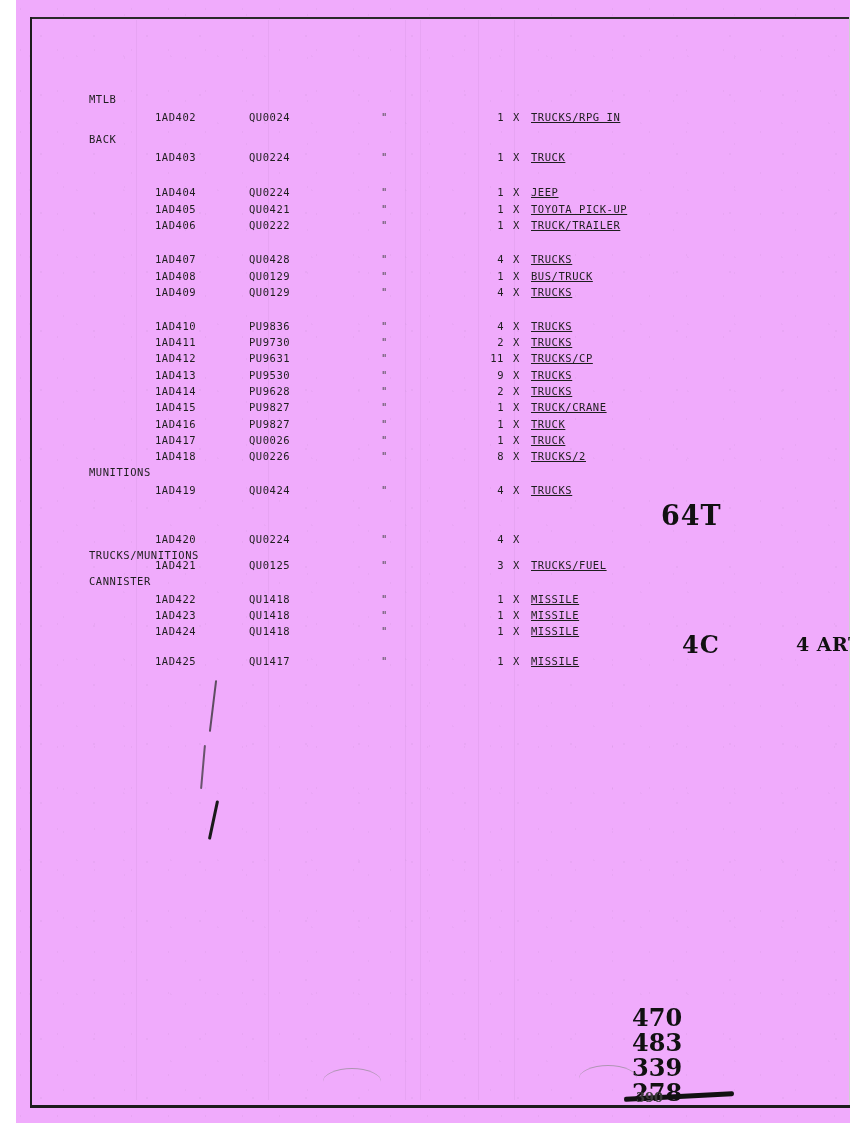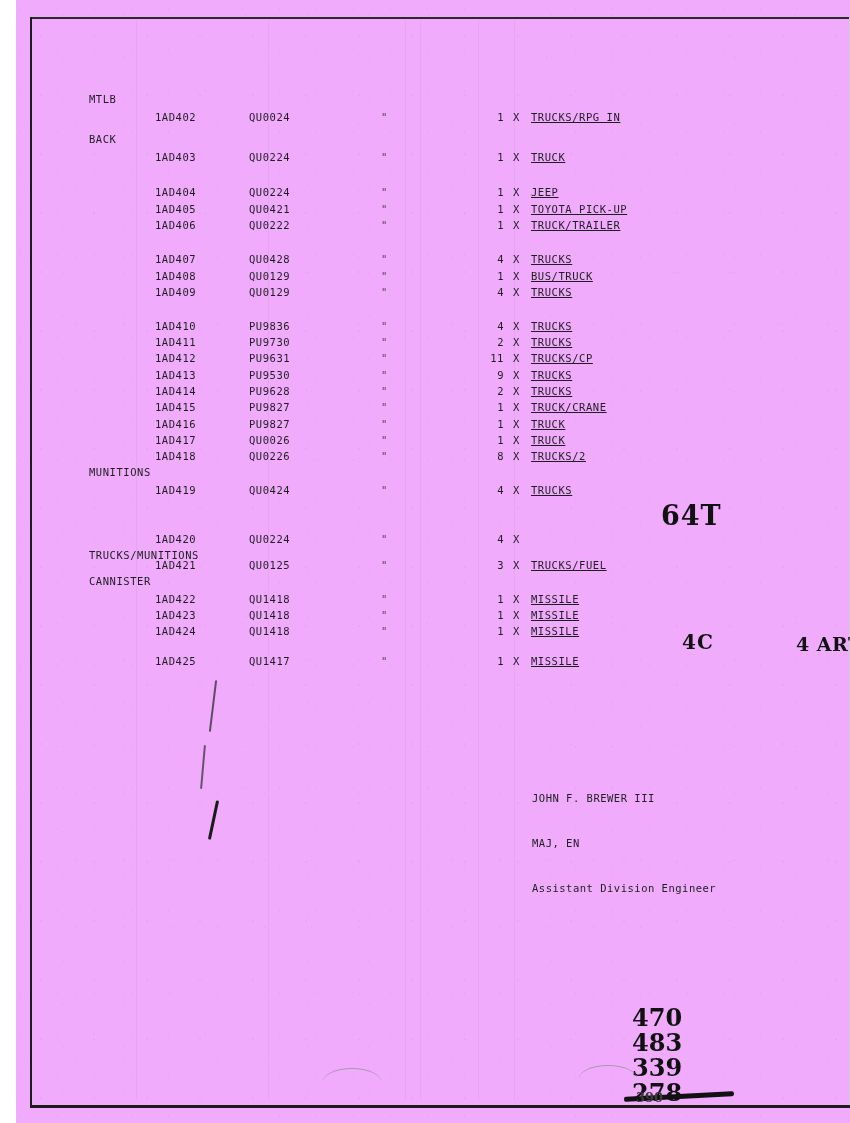--- a/index.html
+++ b/index.html
@@ -102,21 +102,21 @@
   
   .hand {
     position: absolute;
     font-family: "DejaVu Serif", serif;
     font-weight: bold;
     color: #111;
     white-space: pre;
     margin-top: 18px;
   }
   #hand-64t { left: 645px; top: 482px; font-size: 27px; letter-spacing: 1px; }
-  #hand-4c  { left: 666px; top: 612px; font-size: 20px; letter-spacing: 1px; }
+  #hand-4c  { left: 666px; top: 612px; font-size: 24px; letter-spacing: 1px; }
   #hand-4arty { left: 780px; top: 615px; font-size: 19px; letter-spacing: 0.5px; }
 
   #hand-tally {
     position: absolute;
     left: 616px;
     top: 1005px;
     font-family: "DejaVu Serif", serif;
     font-weight: bold;
     font-size: 24px;
     line-height: 25px;
@@ -236,25 +236,20 @@
       <div class="row" style="top: 450px;"><span class="col-id">1AD418</span><span class="col-unit">QU0226</span><span class="col-tick">"</span><span class="col-qty">8</span><span class="col-x">X</span><span class="col-desc">TRUCKS/2</span></div>
       <div class="row" style="top: 484px;"><span class="col-id">1AD419</span><span class="col-unit">QU0424</span><span class="col-tick">"</span><span class="col-qty">4</span><span class="col-x">X</span><span class="col-desc">TRUCKS</span></div>
       <div class="row" style="top: 533px;"><span class="col-id">1AD420</span><span class="col-unit">QU0224</span><span class="col-tick">"</span><span class="col-qty">4</span><span class="col-x">X</span><span class="col-desc"></span></div>
       <div class="row" style="top: 559px;"><span class="col-id">1AD421</span><span class="col-unit">QU0125</span><span class="col-tick">"</span><span class="col-qty">3</span><span class="col-x">X</span><span class="col-desc">TRUCKS/FUEL</span></div>
       <div class="row" style="top: 593px;"><span class="col-id">1AD422</span><span class="col-unit">QU1418</span><span class="col-tick">"</span><span class="col-qty">1</span><span class="col-x">X</span><span class="col-desc">MISSILE</span></div>
       <div class="row" style="top: 609px;"><span class="col-id">1AD423</span><span class="col-unit">QU1418</span><span class="col-tick">"</span><span class="col-qty">1</span><span class="col-x">X</span><span class="col-desc">MISSILE</span></div>
       <div class="row" style="top: 625px;"><span class="col-id">1AD424</span><span class="col-unit">QU1418</span><span class="col-tick">"</span><span class="col-qty">1</span><span class="col-x">X</span><span class="col-desc">MISSILE</span></div>
       <div class="row" style="top: 655px;"><span class="col-id">1AD425</span><span class="col-unit">QU1417</span><span class="col-tick">"</span><span class="col-qty">1</span><span class="col-x">X</span><span class="col-desc">MISSILE</span></div>
     </div>
 
-  <div id="sigblock">
-    <div>JOHN F. BREWER III</div>
-    <div>MAJ, EN</div>
-    <div>Assistant Division Engineer</div>
-  </div>
 
   <div class="hand" id="hand-64t">64T</div>
   <div class="hand" id="hand-4c">4C</div>
   <div class="hand" id="hand-4arty">4 ARTY</div>
   <div id="hand-tally">470
 483
 339
 278</div>
   <div id="tally-underline"></div>
   <div id="tally-last">390</div>

